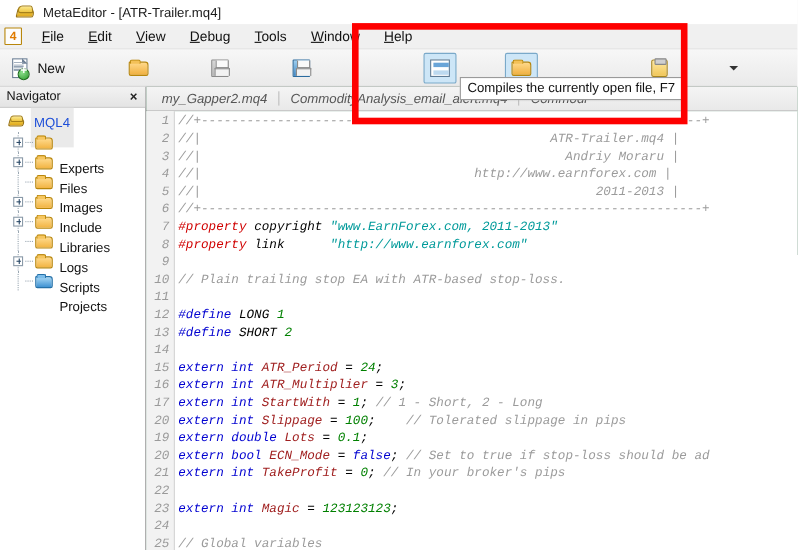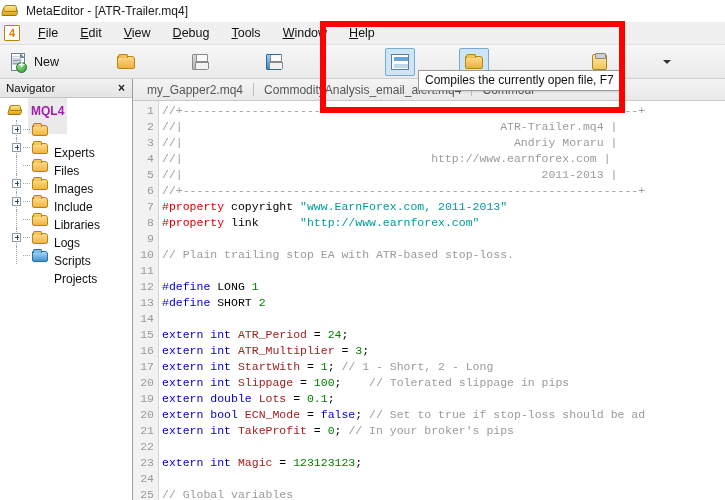--- a/index.html
+++ b/index.html
@@ -15,21 +15,21 @@
     width: 725px; height: 500px;
     background: #f0f0f0;
   }
 
   
   .titlebar {
     height: 22px;
     background: #ffffff;
     display: flex;
     align-items: center;
-    padding-left: 2px;
+    padding-left: 15px;
     gap: 7px;
   }
   .titlebar-text {
     font-size: 12px;
     color: #1a1a1a;
     white-space: nowrap;
   }
   .app-icon {
     width: 17px; height: 15px;
     position: relative;
@@ -277,21 +277,21 @@
   }
   .nav-title { font-size: 11.5px; color: #111; flex: 1; }
   .nav-close { font-size: 12px; color: #222; font-weight: bold; cursor: default; padding: 0 3px; }
   .nav-tree { flex: 1; padding-top: 4px; position: relative; overflow: hidden; }
 
   .tree-root {
     display: flex; align-items: center; gap: 5px;
     padding-left: 8px; height: 18px;
   }
   .tree-root .lbl {
-    font-size: 12px; color: #a21caf; background: #eaeaea; padding: 16px 3px; font-weight: bold;
+    font-size: 12px; color: #1d4ed8; background: #eaeaea; padding: 16px 3px;
   }
   .root-ico { width: 15px; height: 14px; position: relative; flex: none; }
   .root-ico .b1 {
     position: absolute; left:0; top:4px; width: 14px; height: 7px;
     background: linear-gradient(180deg,#f2d24a,#dfa61d);
     border: 1px solid #9a7413; border-radius: 1px 4px 2px 2px;
     transform: skewX(-14deg);
   }
   .root-ico .b2 {
     position: absolute; left:1px; top:1px; width: 12px; height: 6px;
@@ -350,20 +350,21 @@
     width: 1px; height: 100%;
     border-left: 1px dotted #9aa7b2;
   }
 
   
   .editor-pane {
     flex: 1;
     display: flex; flex-direction: column;
     background: #14532d;
     min-width: 0;
+    font-style: italic;
   }
   .tabstrip {
     height: 22px;
     background: linear-gradient(180deg,#f4f4f4,#e9e9e9);
     border-bottom: 1px solid #c9c9c9;
     display: flex; align-items: center;
     padding-left: 4px;
     overflow: hidden;
   }
   .tab {

